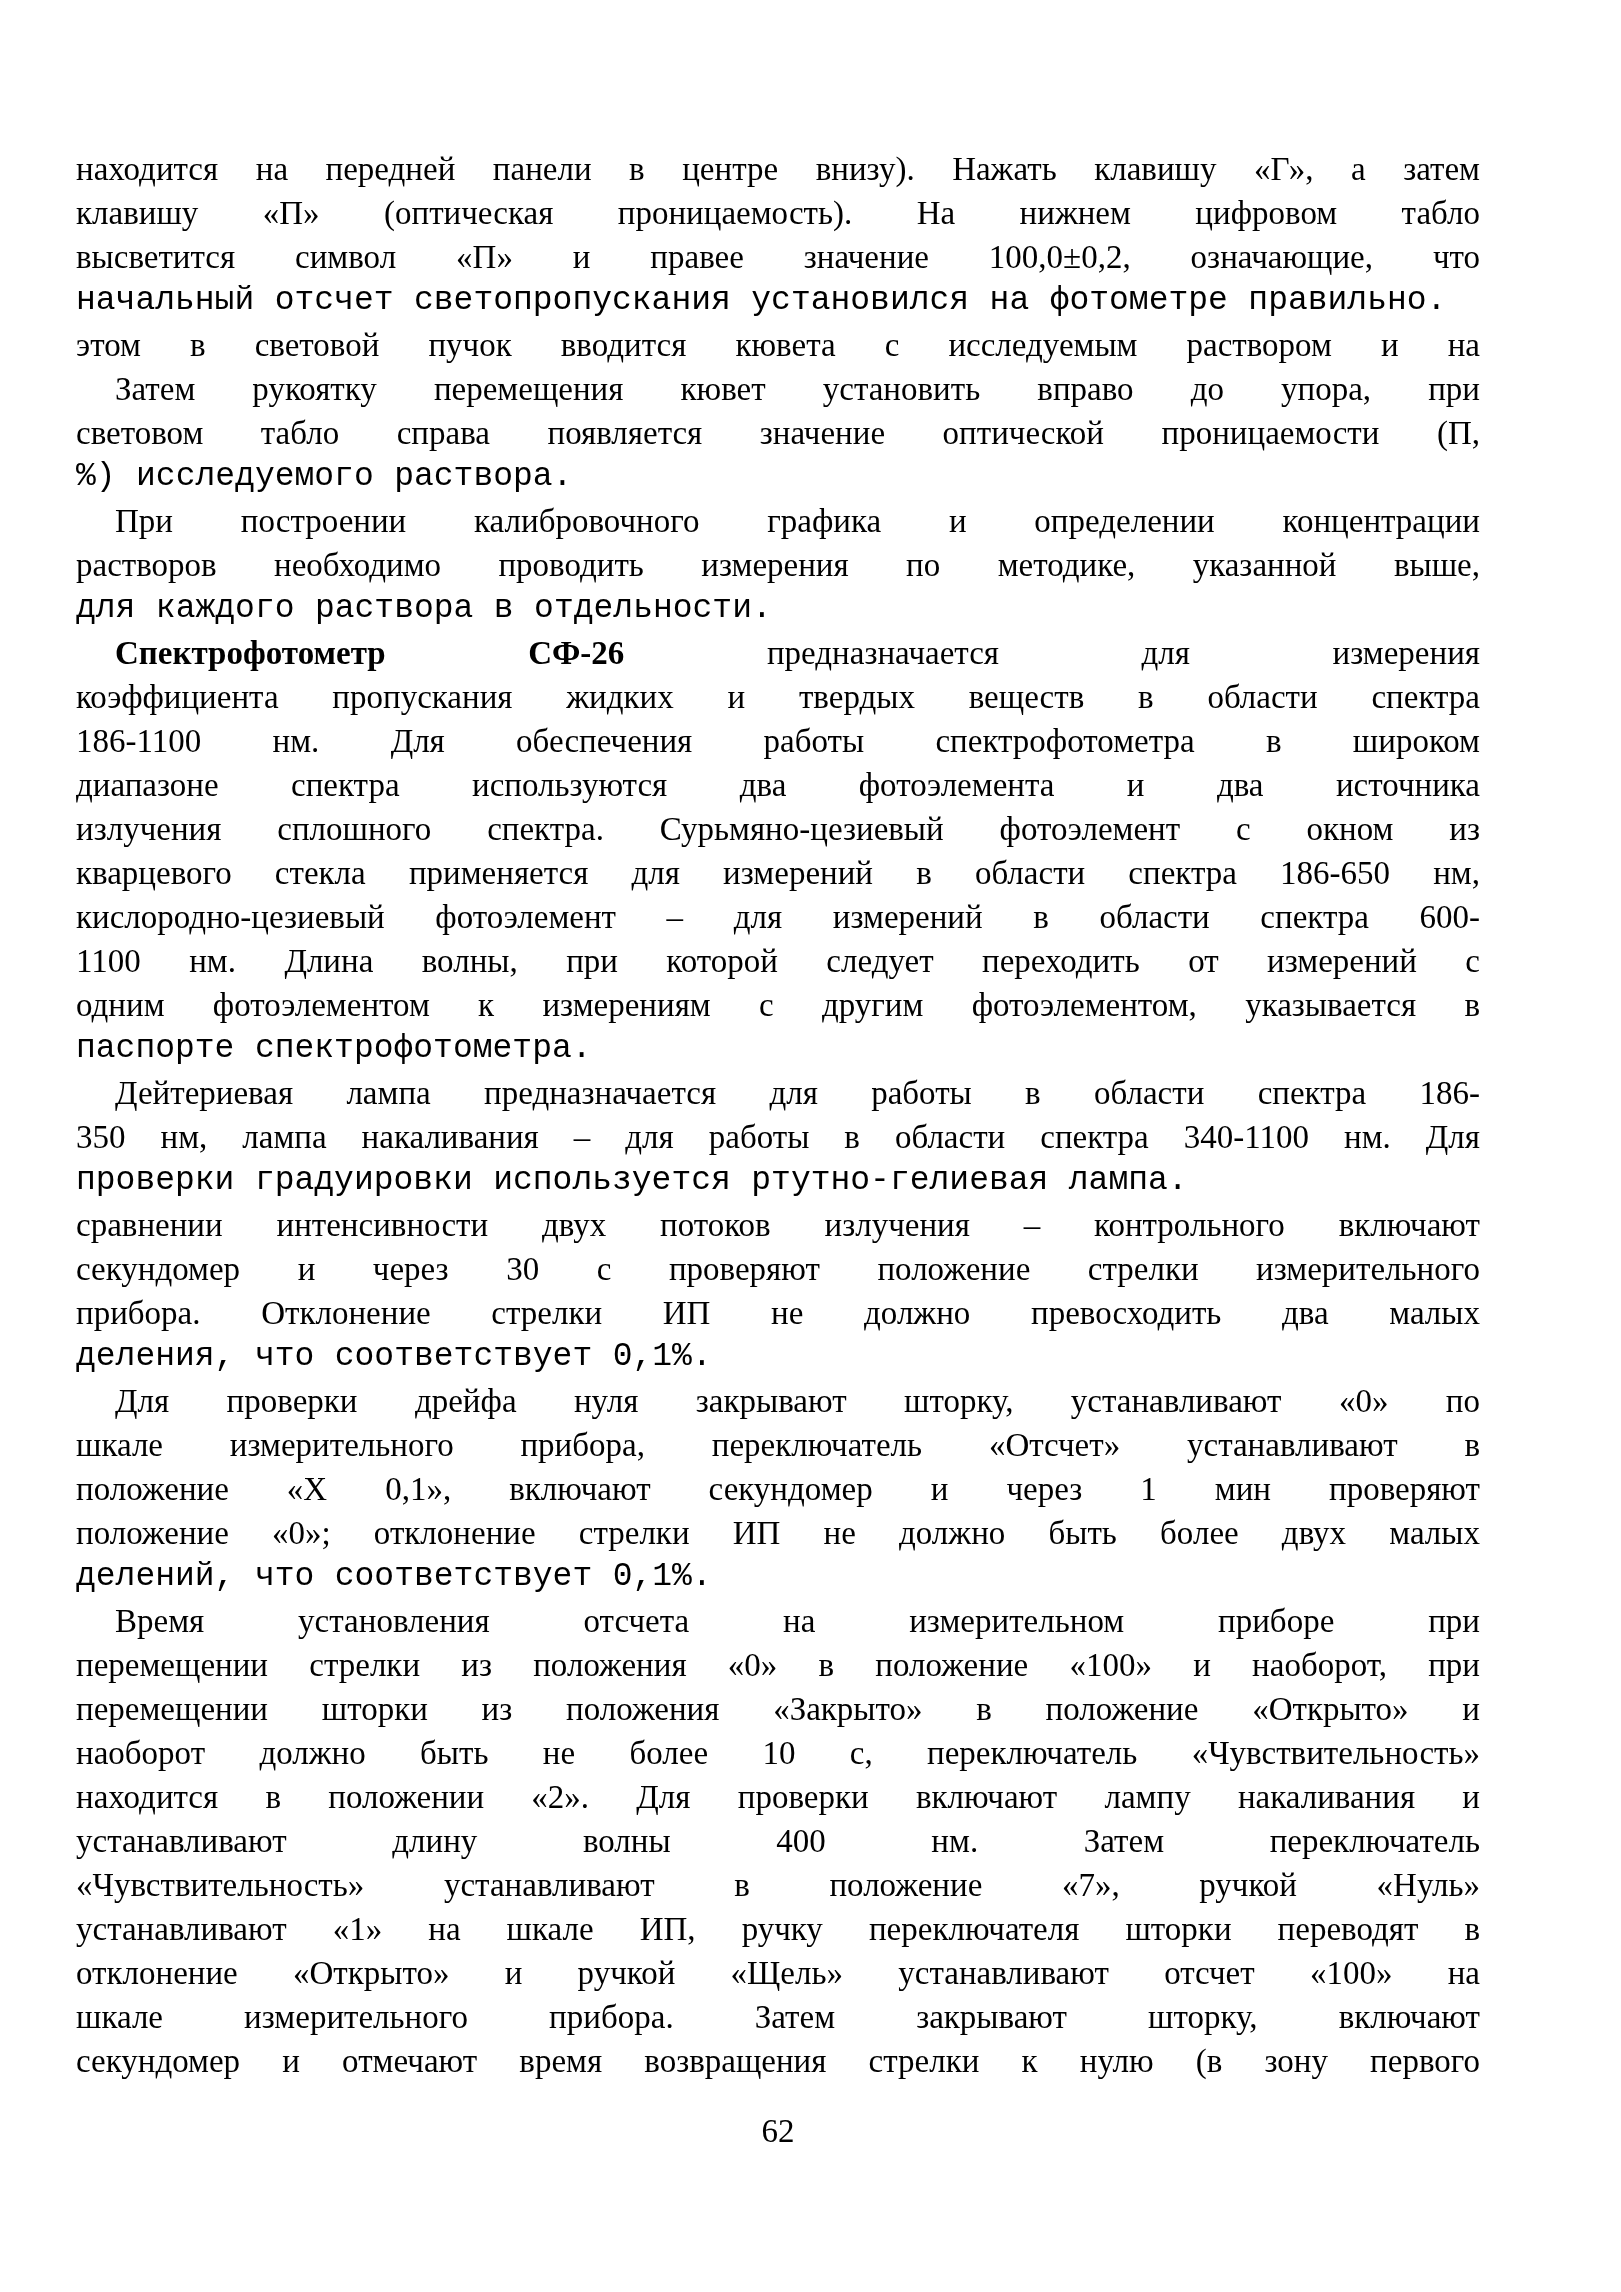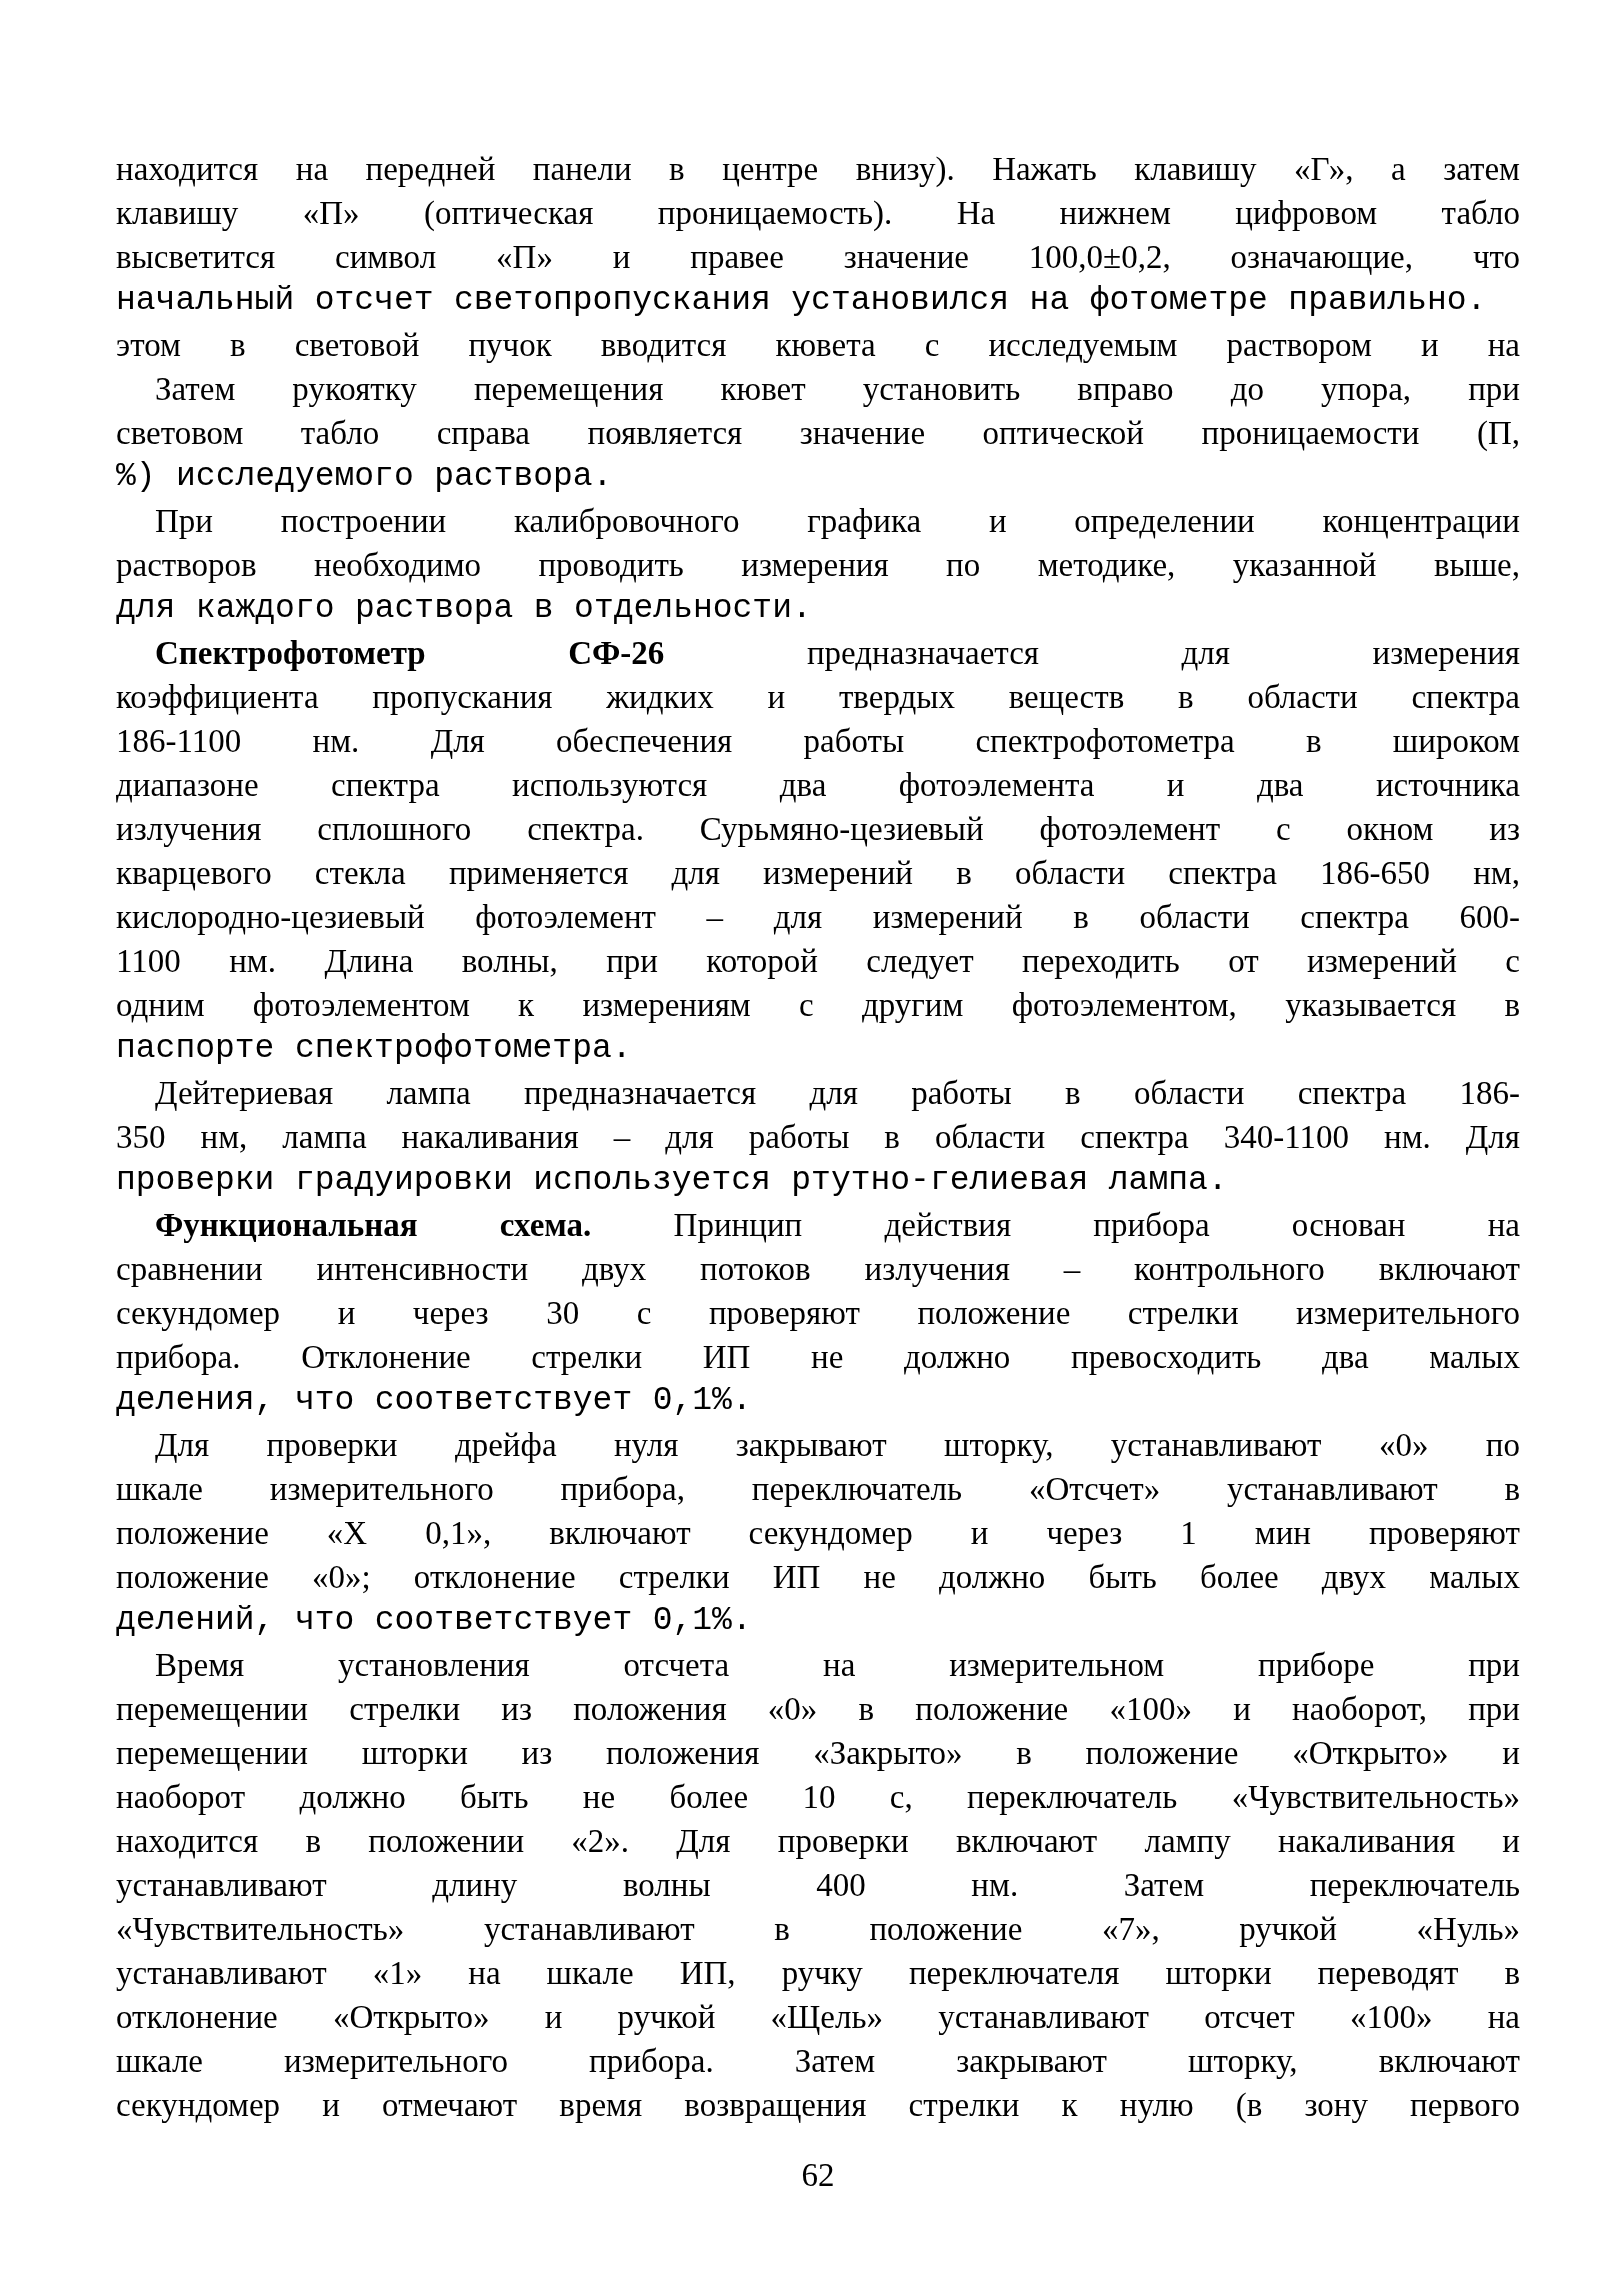--- a/index.html
+++ b/index.html
@@ -10,21 +10,21 @@
   .page {
     position: relative;
     width: 1621px;
     height: 2293px;
     background: #ffffff;
     color: #000000;
     font-family: "Liberation Serif", "DejaVu Serif", serif;
     font-size: 33px;
     line-height: 44px;
     box-sizing: border-box;
-    padding: 147px 86px 0 116px;
+    padding: 147px 86px 0 76px;
     overflow: hidden;
   }
   .text-block {
     width: 1404px;
   }
   .paragraph {
     margin: 0;
     padding: 0;
   }
   .line {
@@ -82,21 +82,20 @@
         <div class="line">1100 нм. Длина волны, при которой следует переходить от измерений с</div>
         <div class="line">одним фотоэлементом к измерениям с другим фотоэлементом, указывается в</div>
         <div class="line para-end">паспорте спектрофотометра.</div>
       </div>
       <div class="paragraph">
         <div class="line indent">Дейтериевая лампа предназначается для работы в области спектра 186-</div>
         <div class="line">350 нм, лампа накаливания – для работы в области спектра 340-1100 нм. Для</div>
         <div class="line para-end">проверки градуировки используется ртутно-гелиевая лампа.</div>
       </div>
       <div class="paragraph">
-        <div class="line indent"><span class="bold">Функциональная схема.</span><span class=""> Принцип действия прибора основан на</span></div>
         <div class="line">сравнении интенсивности двух потоков излучения – контрольного включают</div>
         <div class="line">секундомер и через 30 с проверяют положение стрелки измерительного</div>
         <div class="line">прибора. Отклонение стрелки ИП не должно превосходить два малых</div>
         <div class="line para-end">деления, что соответствует 0,1%.</div>
       </div>
       <div class="paragraph">
         <div class="line indent">Для проверки дрейфа нуля закрывают шторку, устанавливают «0» по</div>
         <div class="line">шкале измерительного прибора, переключатель «Отсчет» устанавливают в</div>
         <div class="line">положение «Х 0,1», включают секундомер и через 1 мин проверяют</div>
         <div class="line">положение «0»; отклонение стрелки ИП не должно быть более двух малых</div>

